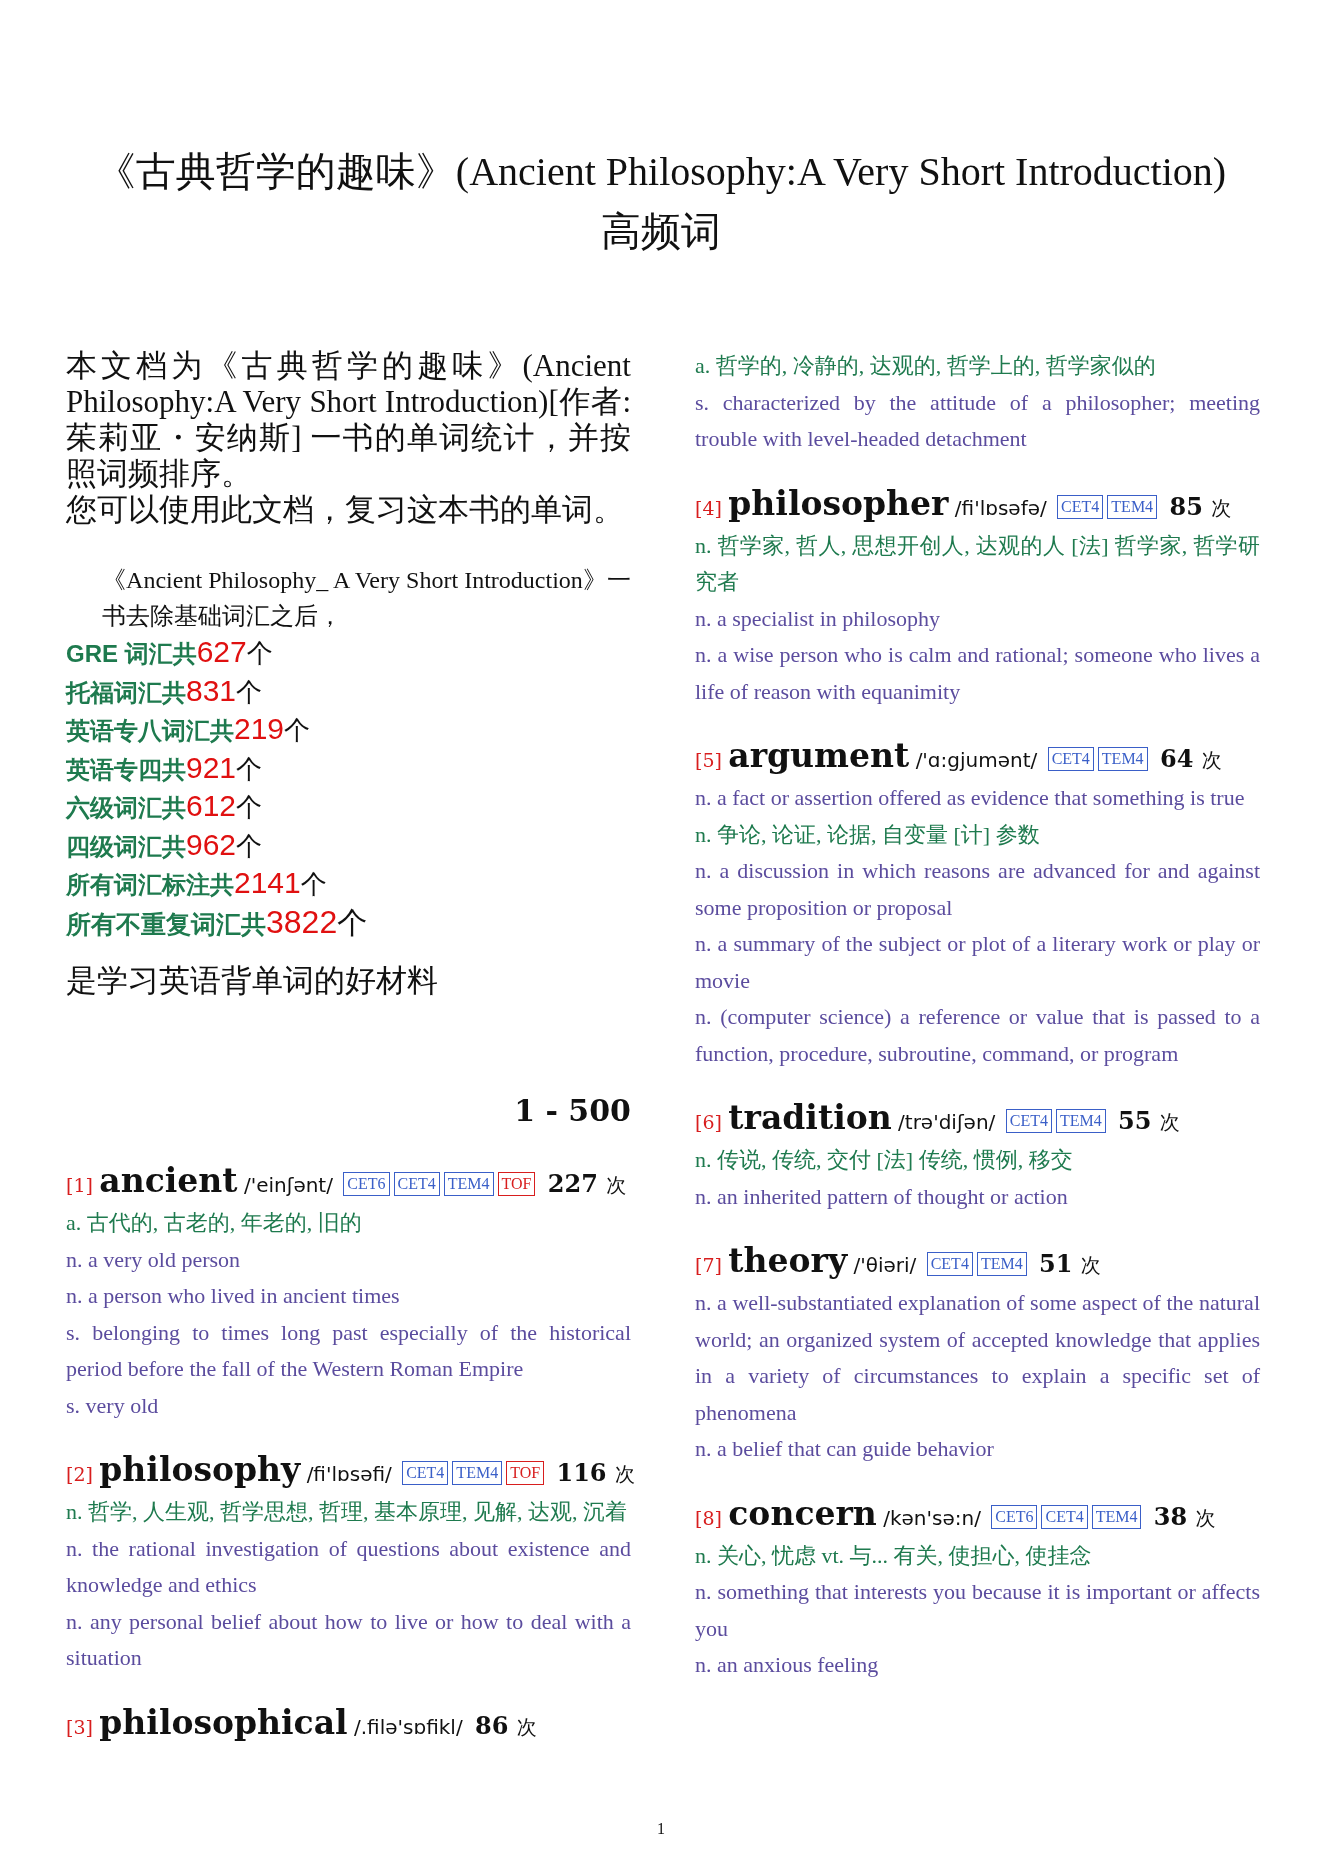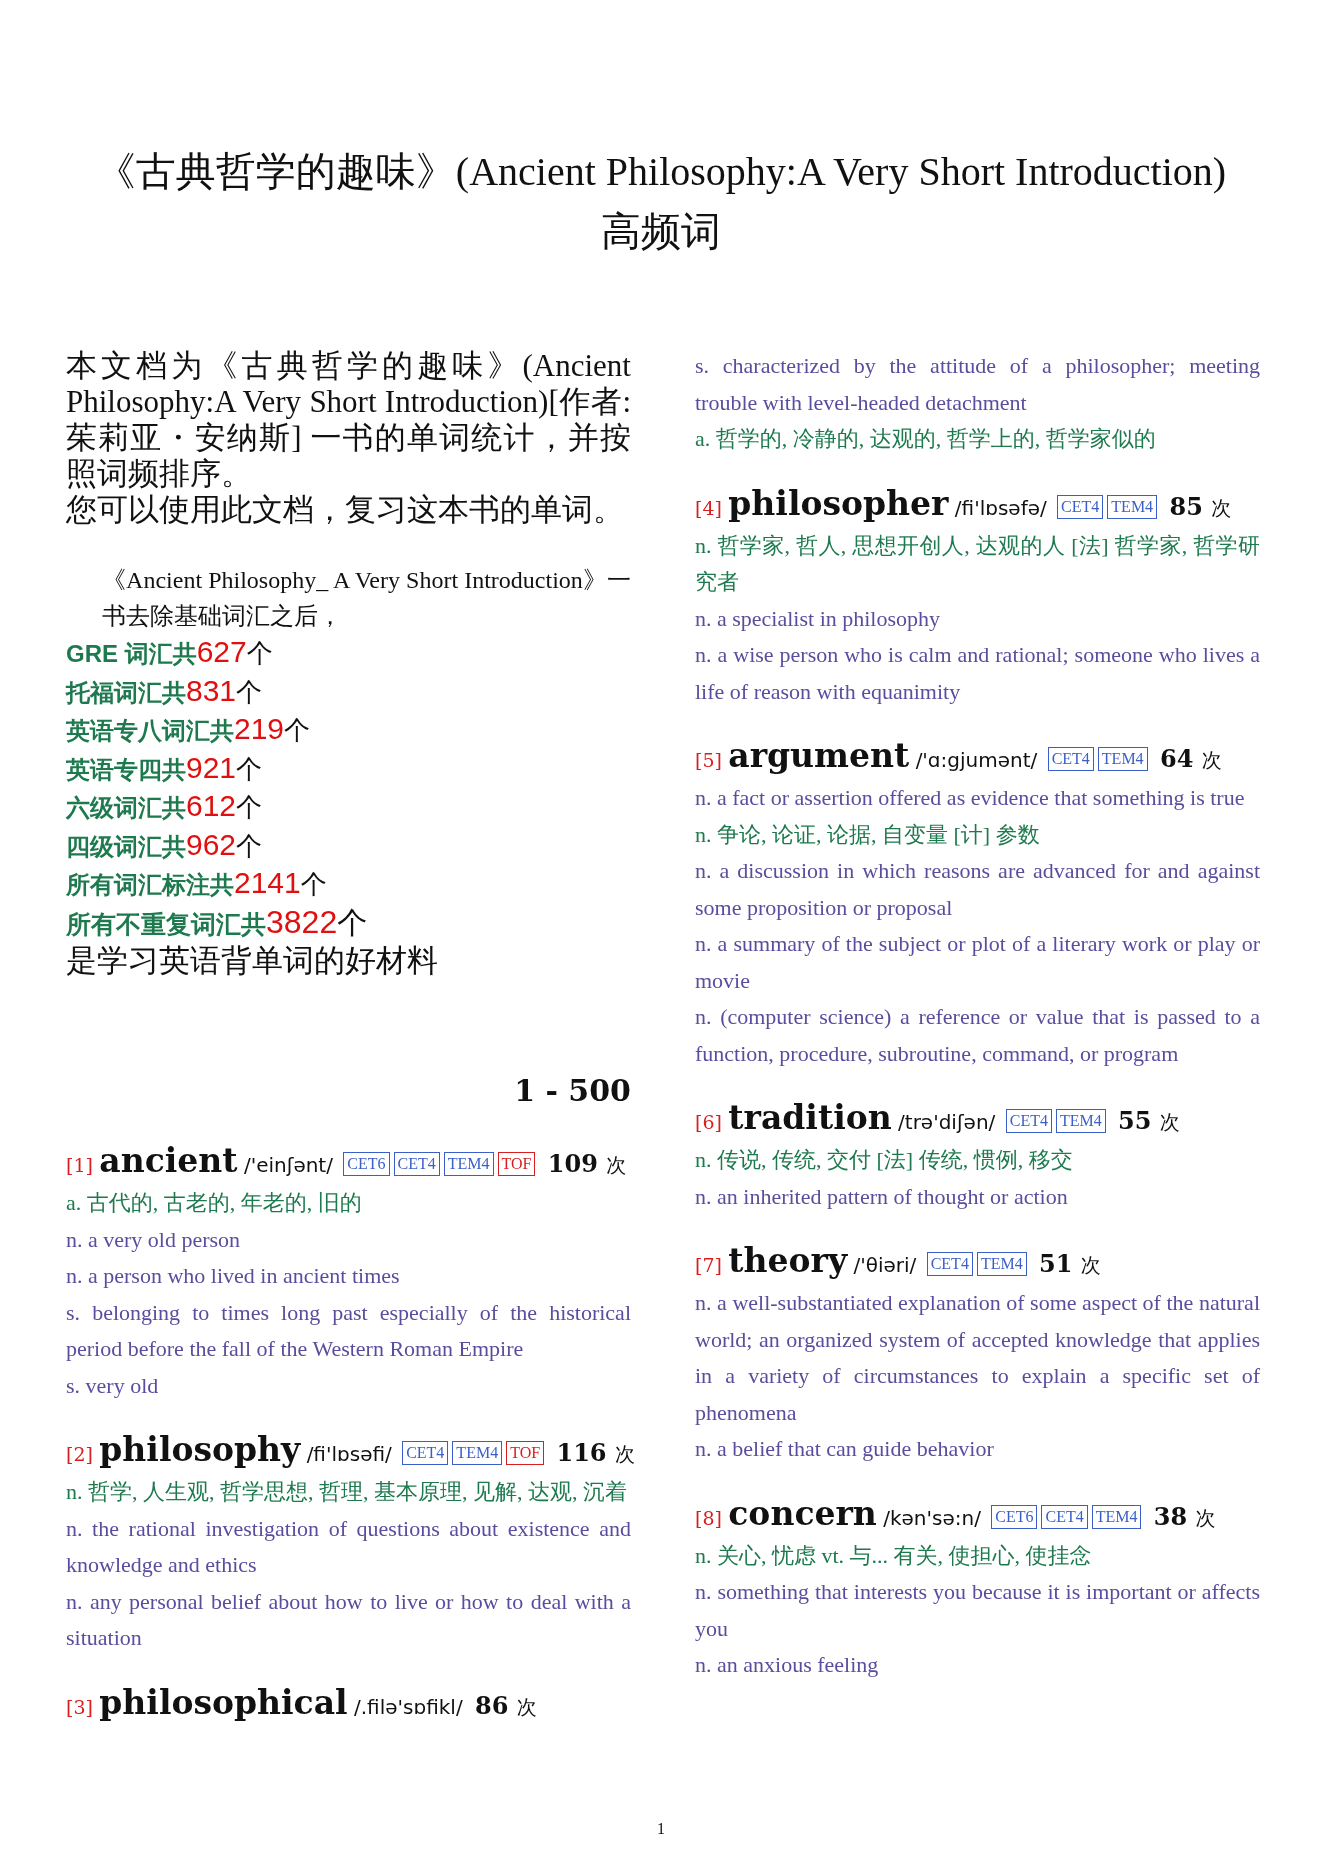--- a/index.html
+++ b/index.html
@@ -14,21 +14,21 @@
     .col-left { left: 66px; top: 348px; }
     .col-right { left: 695px; top: 348px; }
     .intro { font-family: "Liberation Serif", serif; font-size: 31px; line-height: 36px; text-align: justify; color: #111; }
     .intro-block2 { margin-top: 34px; font-family: "Liberation Serif", serif; font-size: 24px; line-height: 36px; }
     .stat-line { font-family: Liberation Sans, sans-serif; font-size: 24px; line-height: 36.5px; }
     .stat-label { color: #1e7a4e; font-weight: bold; }
     .stat-num { color: #e01010; font-size: 30px; }
     .stat-unit { color: #111; font-size: 26px; }
     .stat-last .stat-num { font-size: 32px; }
     .stat-last .stat-label { font-size: 25px; }
-    .tagline { font-family: "Liberation Serif", serif; font-size: 31px; line-height: 36px; color: #111; }
+    .tagline { font-family: "Liberation Serif", serif; font-size: 31px; line-height: 36px; color: #111; margin-top: 20px; }
     .range-head { margin-top: 92px; text-align: right; font-size: 30px; font-weight: bold; font-family: "DejaVu Serif", serif; line-height: 40px; }
     .entry { margin-top: 26px; }
     .entry-first { margin-top: 30px; }
     .head-line { font-size: 20px; line-height: 40px; white-space: nowrap; margin-top: 26px; }
     .idx { color: #d81e1e; font-size: 19px; }
     .word { font-weight: bold; font-size: 33px; color: #111; font-family: "DejaVu Serif", serif; }
     .phon { font-family: "DejaVu Sans", sans-serif; font-size: 20px; color: #111; }
     .tag { display: inline-block; border: 1.5px solid #3a5fc8; color: #3a5fc8; font-size: 16px; line-height: 22px; padding: 0 3px; margin-left: 4px; vertical-align: 3px; font-family: "Liberation Serif", serif; }
     .tag.red { border-color: #d81e1e; color: #d81e1e; }
     .freq { font-weight: bold; font-size: 24px; margin-left: 6px; font-family: "DejaVu Serif", serif; }
@@ -66,21 +66,21 @@
   </div>
 
   <div class="range-head">1 - 500</div>
 
   <div class="entry entry-first">
     <div class="head-line">
       <span class="idx">[1]</span>
       <span class="word">ancient</span>
       <span class="phon">/'einʃənt/</span>
       <span class="tag">CET6</span><span class="tag">CET4</span><span class="tag">TEM4</span><span class="tag red">TOF</span>
-      <span class="freq"><span>109</span> <span class="freq-unit">次</span></span>
+      <span class="freq"><span>227</span> <span class="freq-unit">次</span></span>
     </div>
     <div class="def def-cn">a. 古代的, 古老的, 年老的, 旧的</div>
     <div class="def def-en">n. a very old person</div>
     <div class="def def-en">n. a person who lived in ancient times</div>
     <div class="def def-en">s. belonging to times long past especially of the historical period before the fall of the Western Roman Empire</div>
     <div class="def def-en">s. very old</div>
   </div>
 
   <div class="entry">
     <div class="head-line">
@@ -101,22 +101,22 @@
       <span class="word">philosophical</span>
       <span class="phon">/.filə'sɒfikl/</span>
       <span class="freq"><span>86</span> <span class="freq-unit">次</span></span>
     </div>
   </div>
 </div>
 
 <div class="col col-right">
 
   <div>
+    <div class="def def-cn">a. 哲学的, 冷静的, 达观的, 哲学上的, 哲学家似的</div>
     <div class="def def-en">s. characterized by the attitude of a philosopher; meeting trouble with level-headed detachment</div>
-    <div class="def def-cn">a. 哲学的, 冷静的, 达观的, 哲学上的, 哲学家似的</div>
   </div>
 
   <div class="entry">
     <div class="head-line">
       <span class="idx">[4]</span>
       <span class="word">philosopher</span>
       <span class="phon">/fi'lɒsəfə/</span>
       <span class="tag">CET4</span><span class="tag">TEM4</span>
       <span class="freq"><span>85</span> <span class="freq-unit">次</span></span>
     </div>

